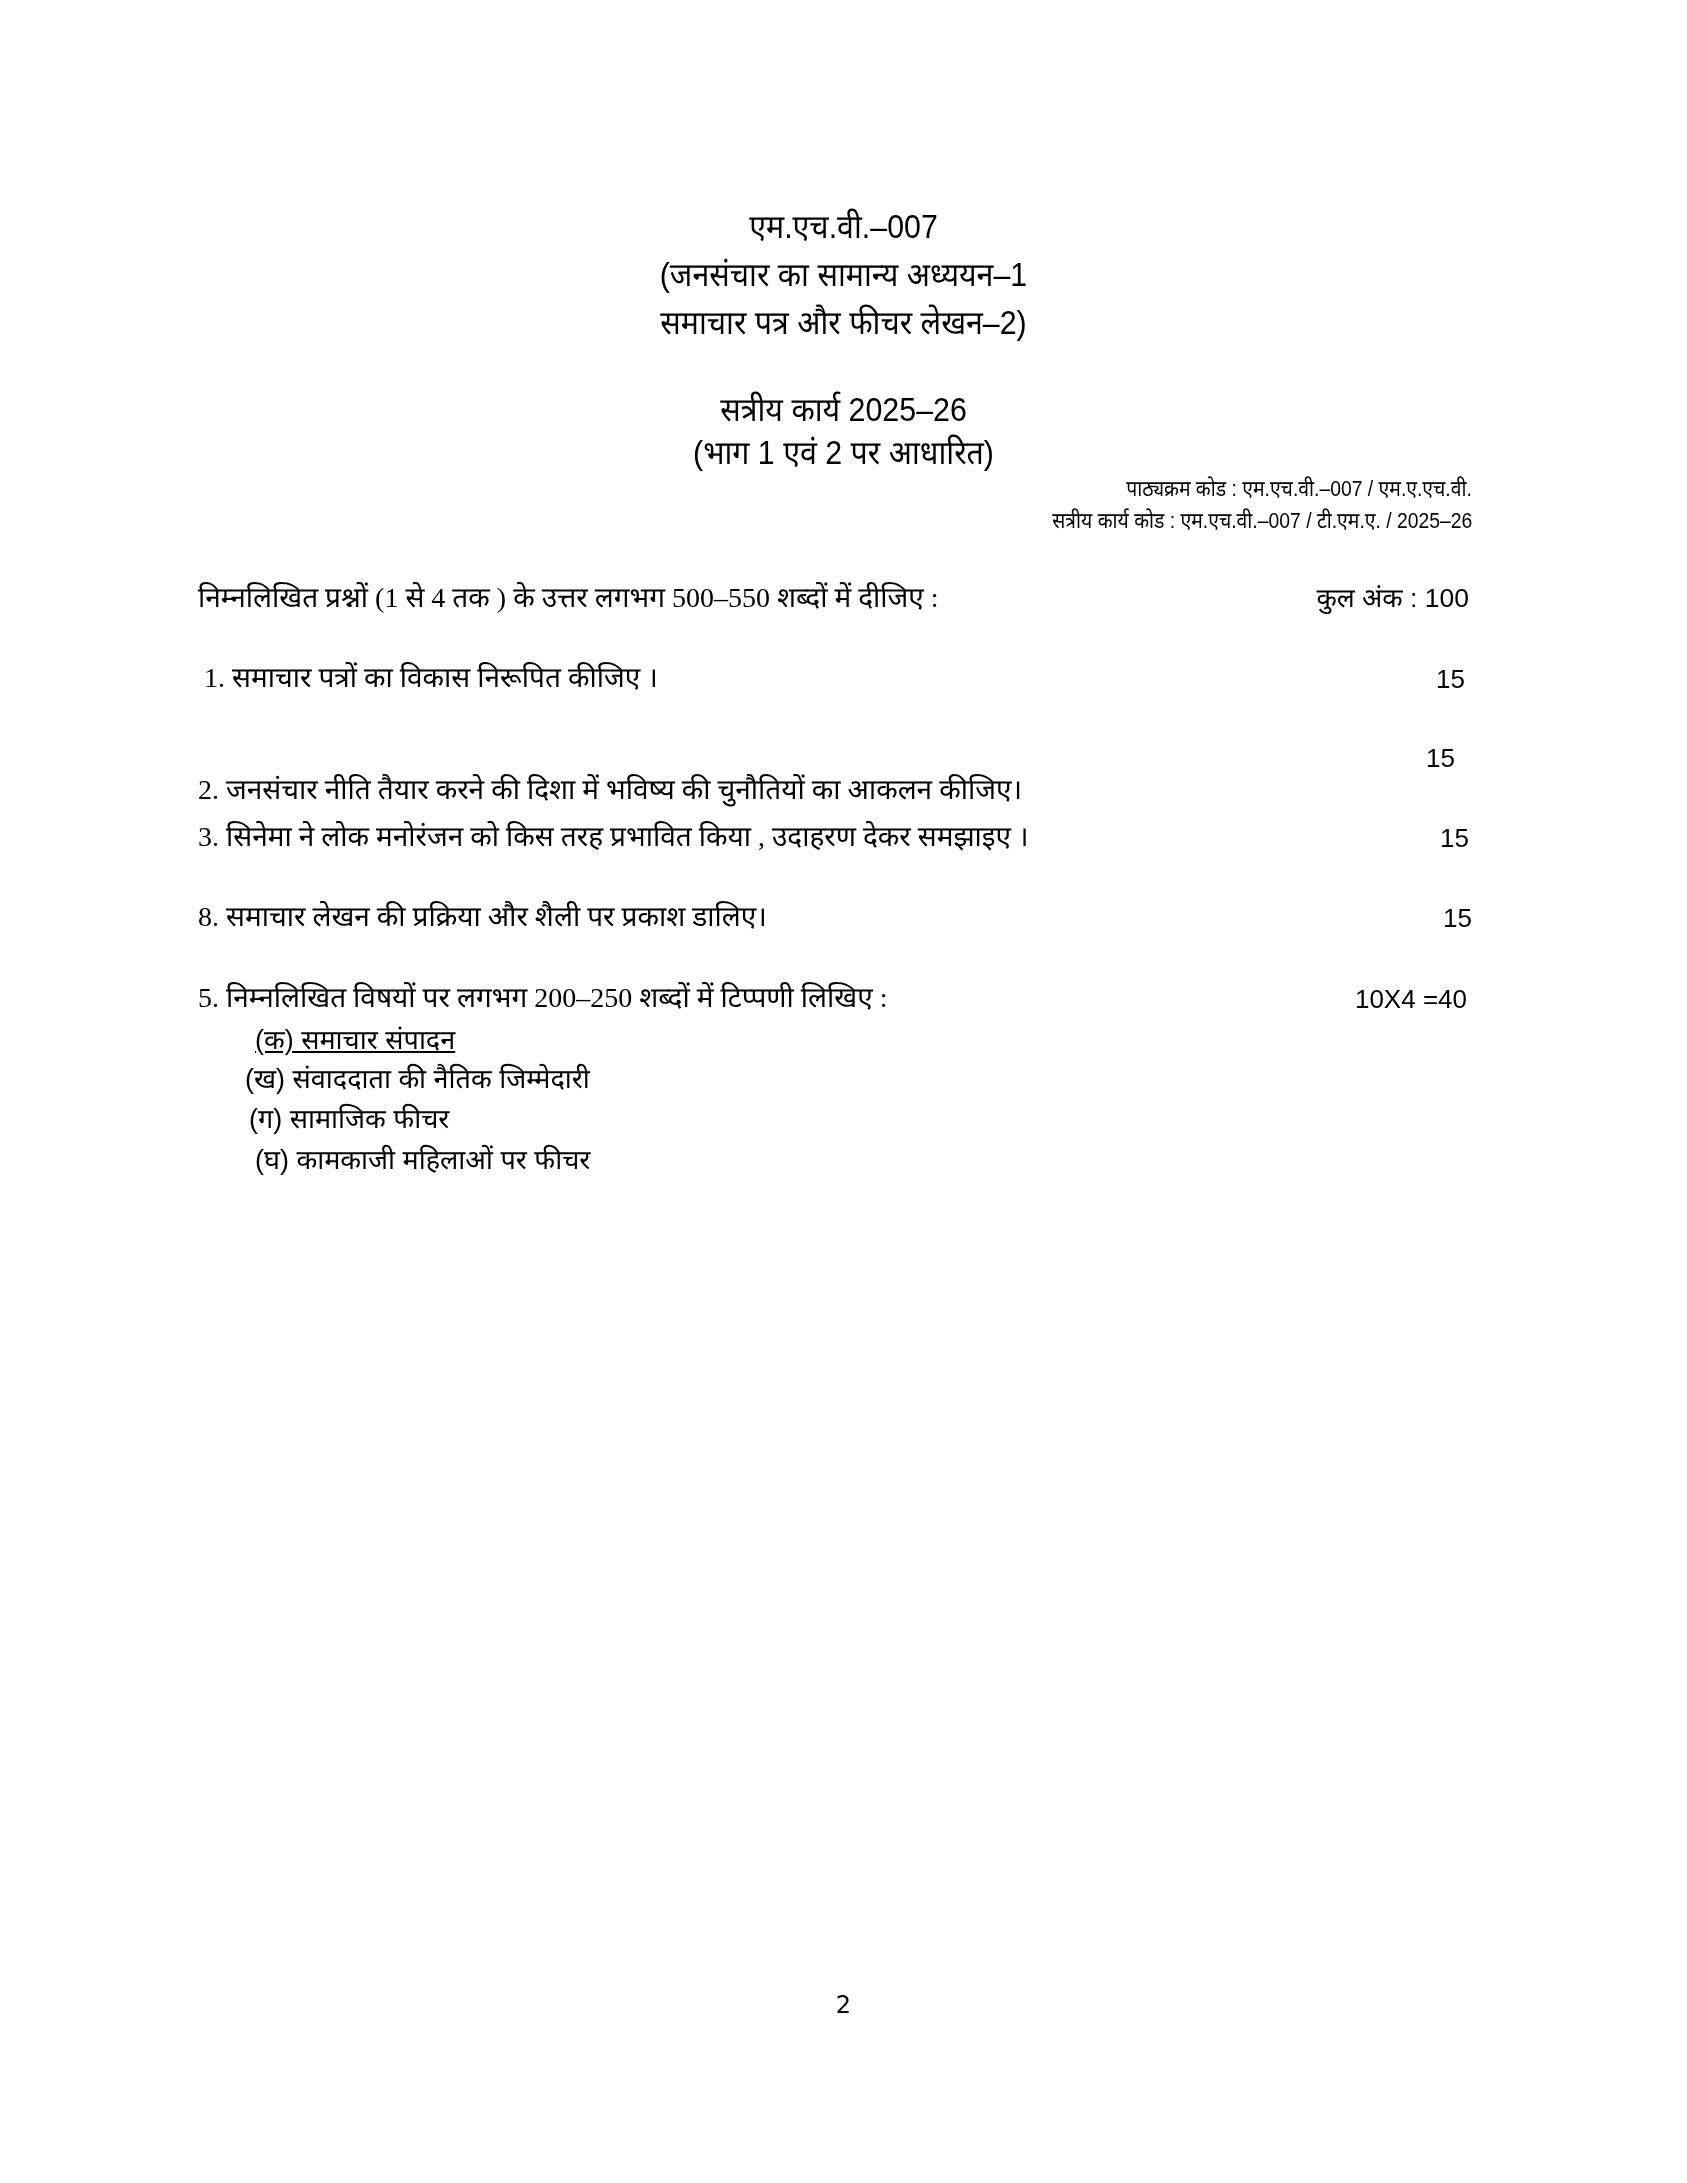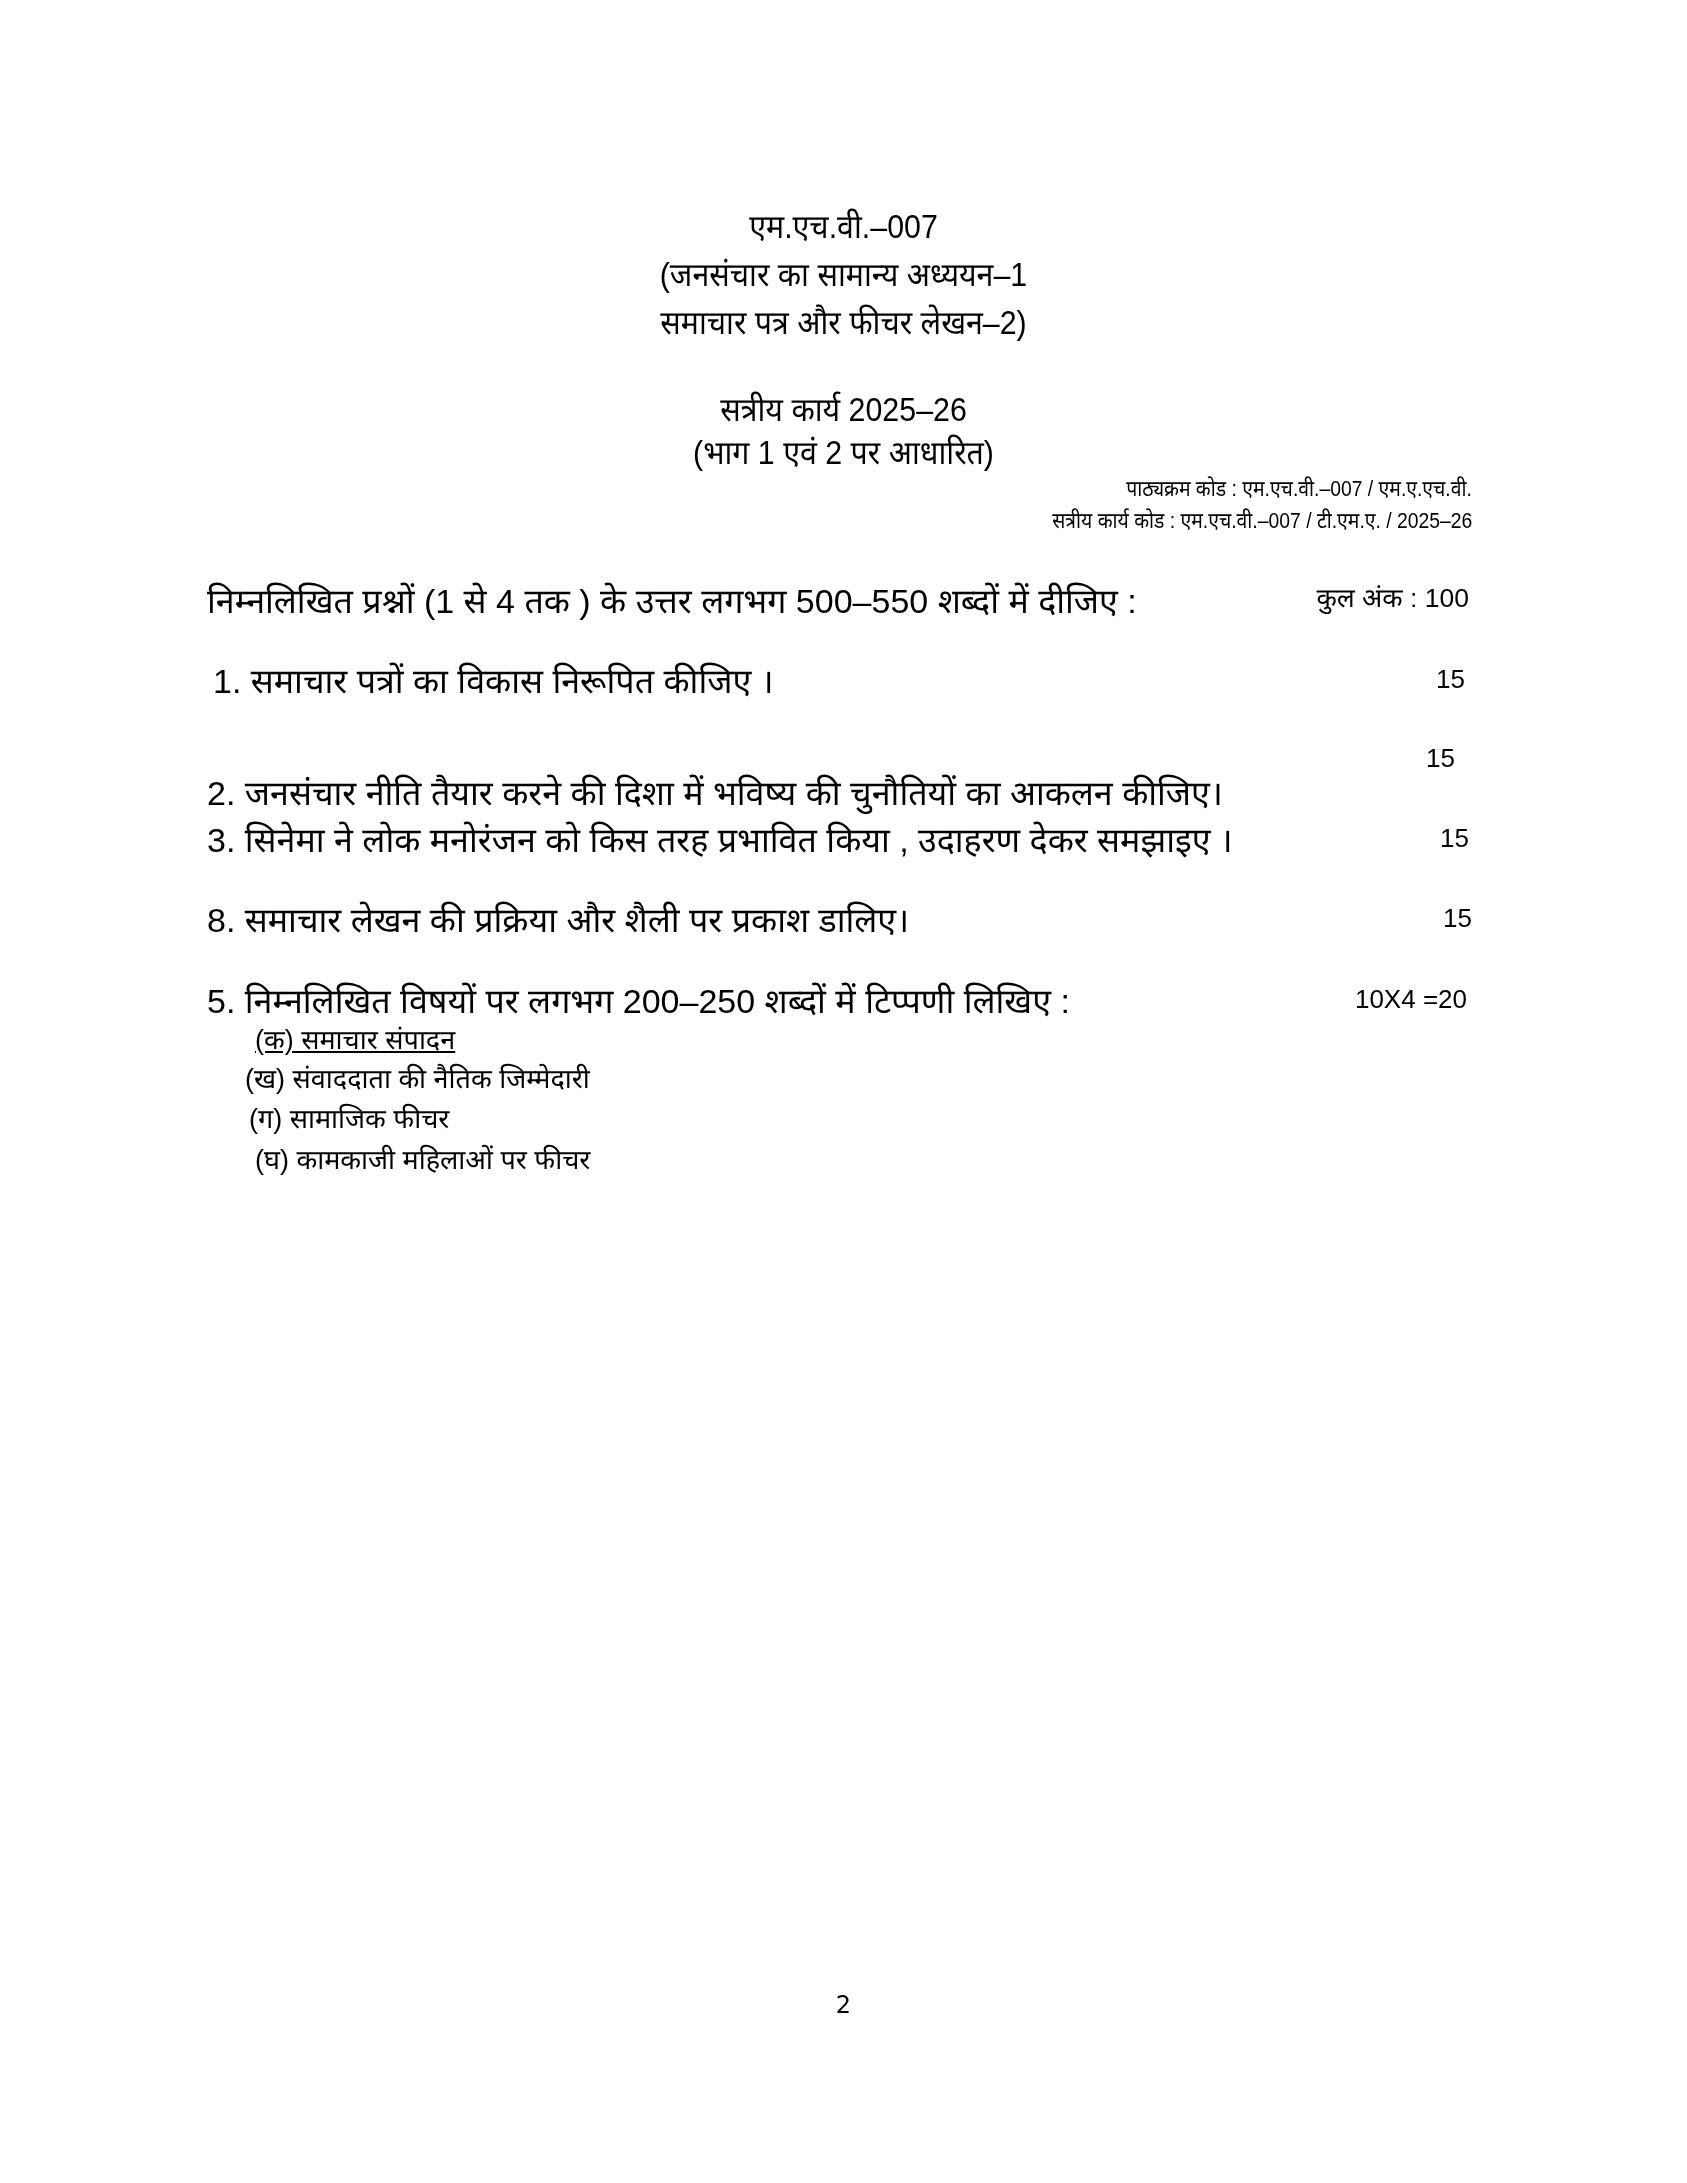--- a/index.html
+++ b/index.html
@@ -23,22 +23,23 @@
       transform-origin: center;
     }
     .meta {
       font-size: 22px;
       right: 215px;
       text-align: right;
       transform: scaleX(0.88);
       transform-origin: right center;
     }
     .line {
-      font-size: 34px;
-      left: 207px;
+      font-size: 28px;
+      left: 198px;
+      font-family: Liberation Serif, serif;
     }
     .marks {
       font-size: 26px;
       text-align: right;
     }
     .sub {
       font-size: 27px;
     }
     .pageno {
       font-size: 24px;
@@ -68,21 +69,21 @@
   <div class="abs line" style="top:743px;margin-top:33px;">2.  जनसंचार नीति तैयार करने की दिशा में भविष्य की चुनौतियों का आकलन कीजिए।</div>
   <div class="abs marks" style="top:745px; right:232px;">15</div>
 
   <div class="abs line" style="top:823px;">3. सिनेमा ने लोक मनोरंजन को किस तरह प्रभावित किया ,  उदाहरण देकर समझाइए  ।</div>
   <div class="abs marks" style="top:825px; right:218px;">15</div>
 
   <div class="abs line" style="top:903px;">8. समाचार लेखन की प्रक्रिया और शैली   पर प्रकाश डालिए।</div>
   <div class="abs marks" style="top:905px; right:215px;">15</div>
 
   <div class="abs line" style="top:984px;">5. निम्नलिखित विषयों पर लगभग 200–250 शब्दों में टिप्पणी लिखिए :</div>
-  <div class="abs marks" style="top:986px; right:220px;">10X4  =20</div>
+  <div class="abs marks" style="top:986px; right:220px;">10X4  =40</div>
 </div>
 
 <div>
   <div class="abs sub" style="top:1027px; left:255px;text-decoration:underline;">(क) समाचार संपादन</div>
   <div class="abs sub" style="top:1066px; left:245px;">(ख) संवाददाता की नैतिक जिम्मेदारी</div>
   <div class="abs sub" style="top:1106px; left:249px;">(ग) सामाजिक फीचर</div>
   <div class="abs sub" style="top:1147px; left:255px;">(घ)  कामकाजी महिलाओं पर फीचर</div>
 </div>
 
 <div class="abs center pageno" style="top:1993px;">2</div>

